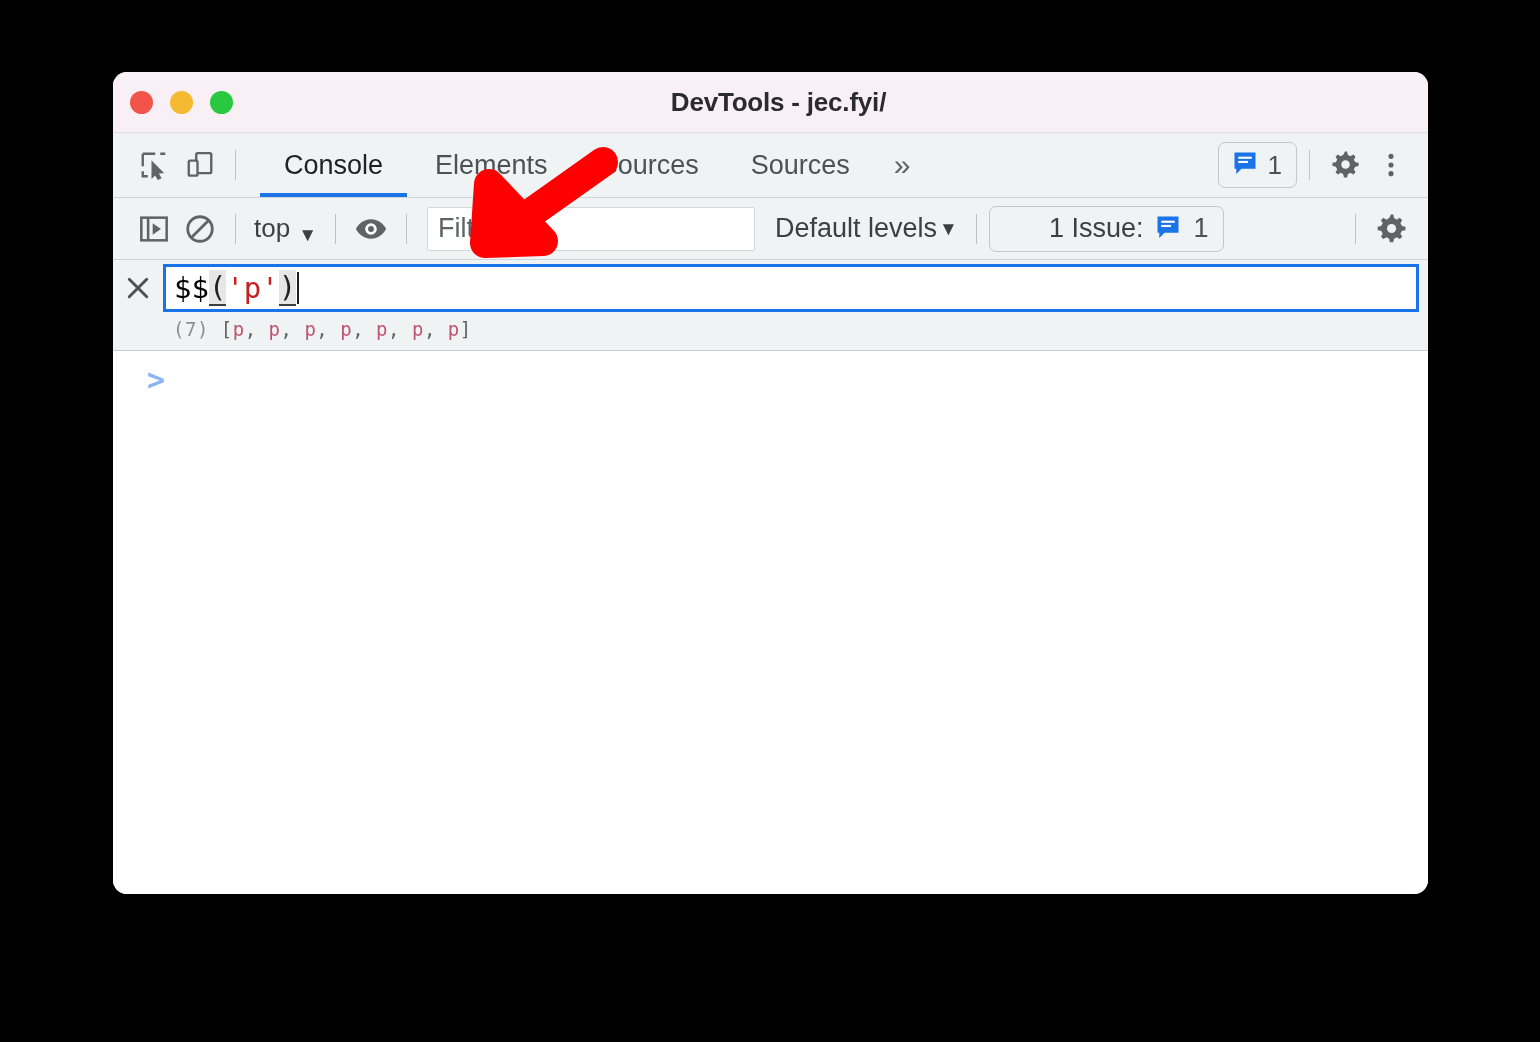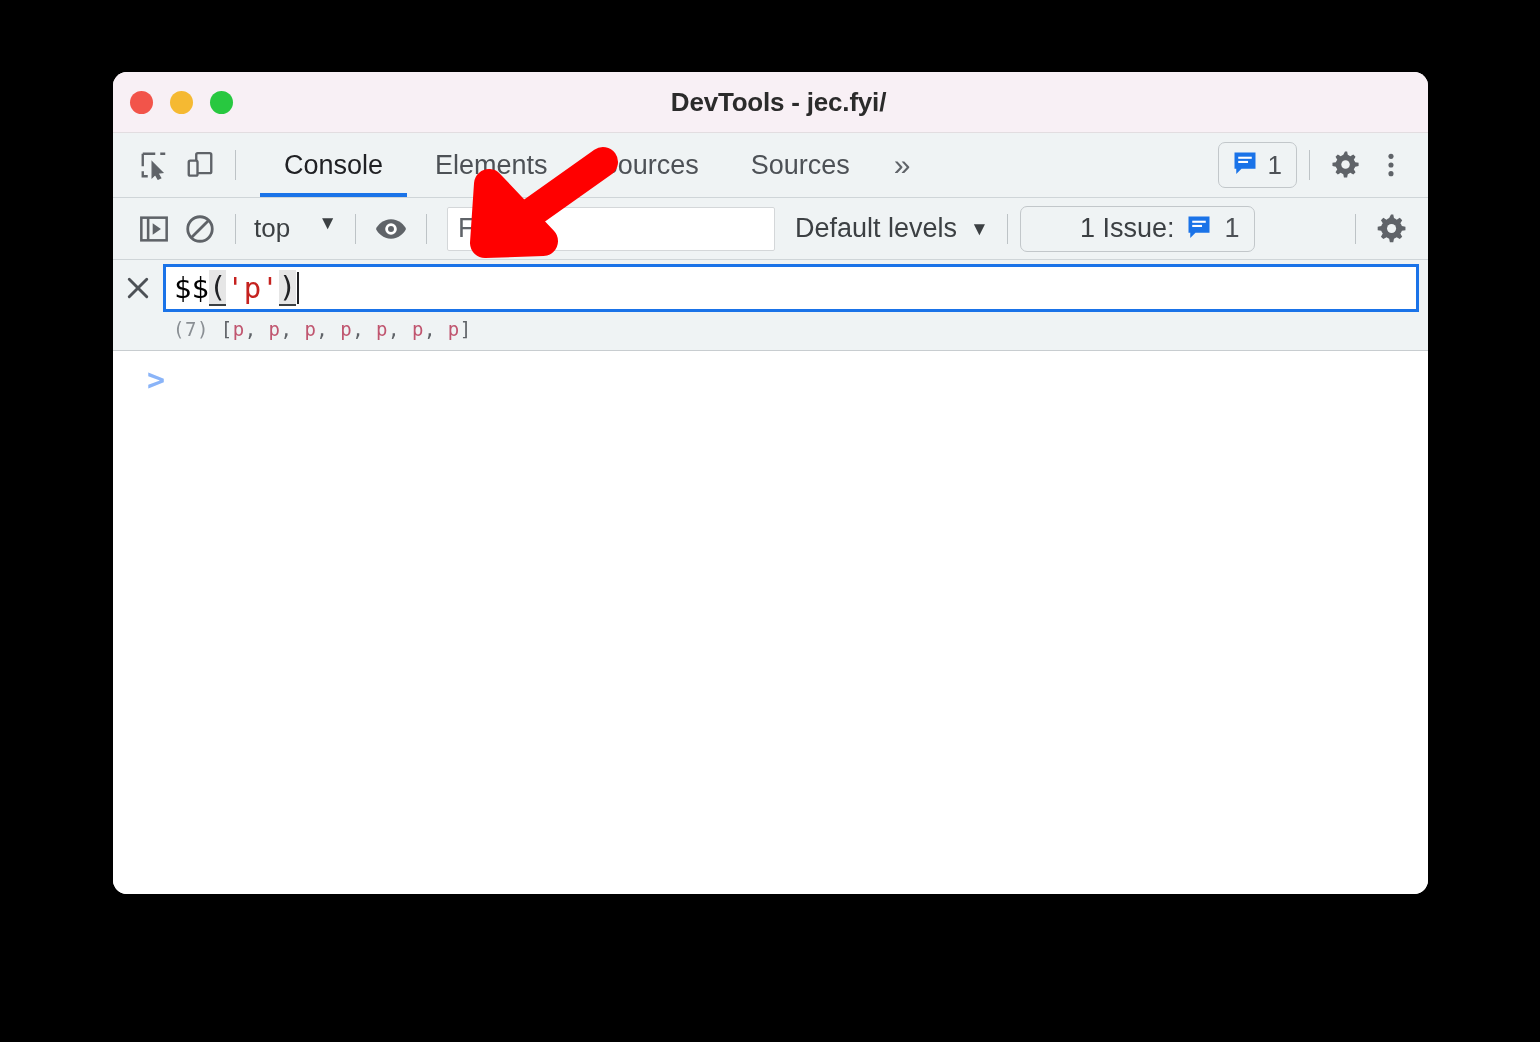--- a/index.html
+++ b/index.html
@@ -165,22 +165,22 @@
     width: 46px;
     height: 46px;
     display: flex;
     align-items: center;
     justify-content: center;
     color: #5f6368;
     flex: 0 0 auto;
   }
   .ctx-select {
     display: flex;
-    align-items: flex-start;
-    gap: 28px;
+    align-items: flex-end;
+    gap: 8px;
     font-size: 26px;
     color: #3c4043;
     padding: 0 6px;
     white-space: nowrap;
   }
   .caret {
     font-size: 19px;
     color: #3c4043;
     line-height: 1;
   }
@@ -197,21 +197,21 @@
     margin-left: 8px;
     flex: 0 0 auto;
   }
   .filter-input .ph {
     font-size: 27px;
     color: #5f6368;
   }
   .levels-select {
     display: flex;
     align-items: center;
-    gap: 13px;
+    gap: 2px;
     font-size: 27px;
     color: #3c4043;
     padding: 0 6px;
     white-space: nowrap;
     margin-left: 14px;
   }
   .issues-bar-pill {
     display: flex;
     align-items: center;
     gap: 11px;

